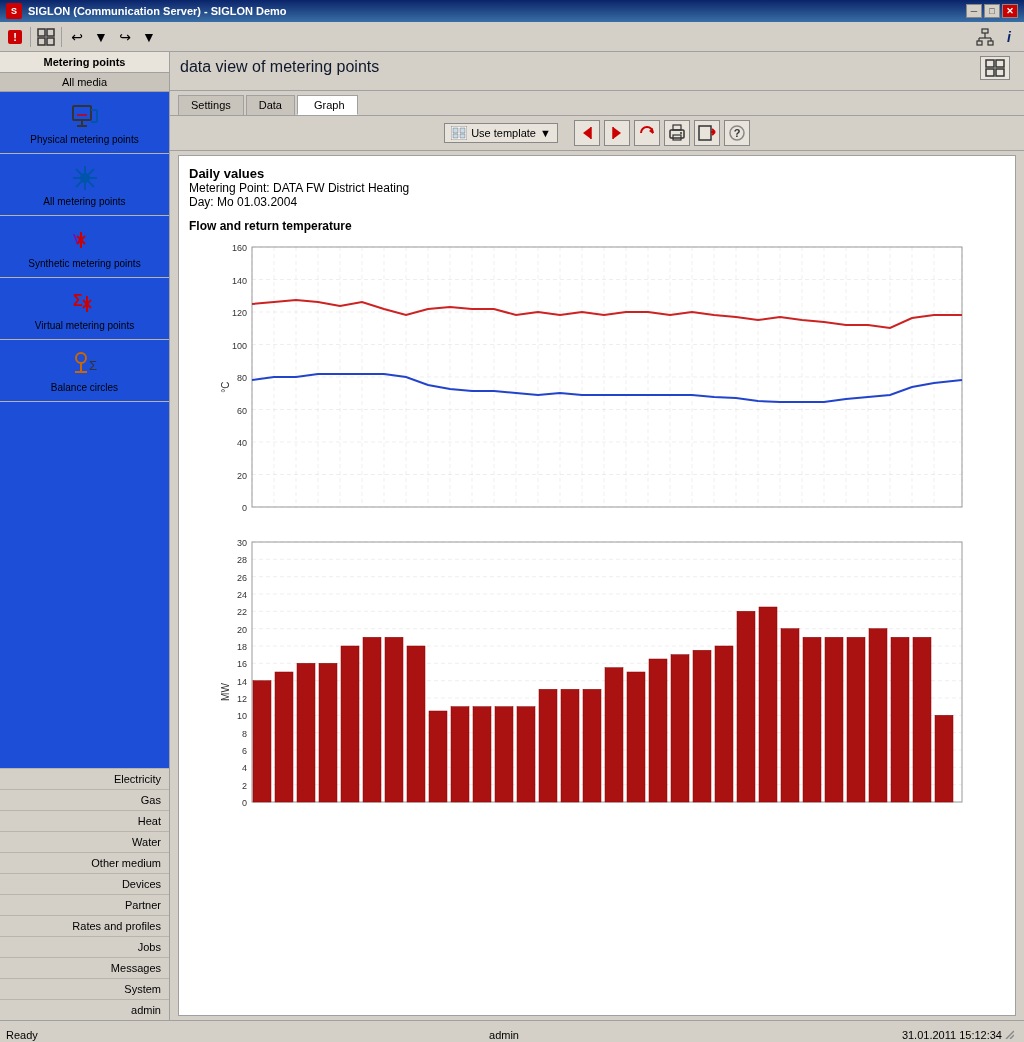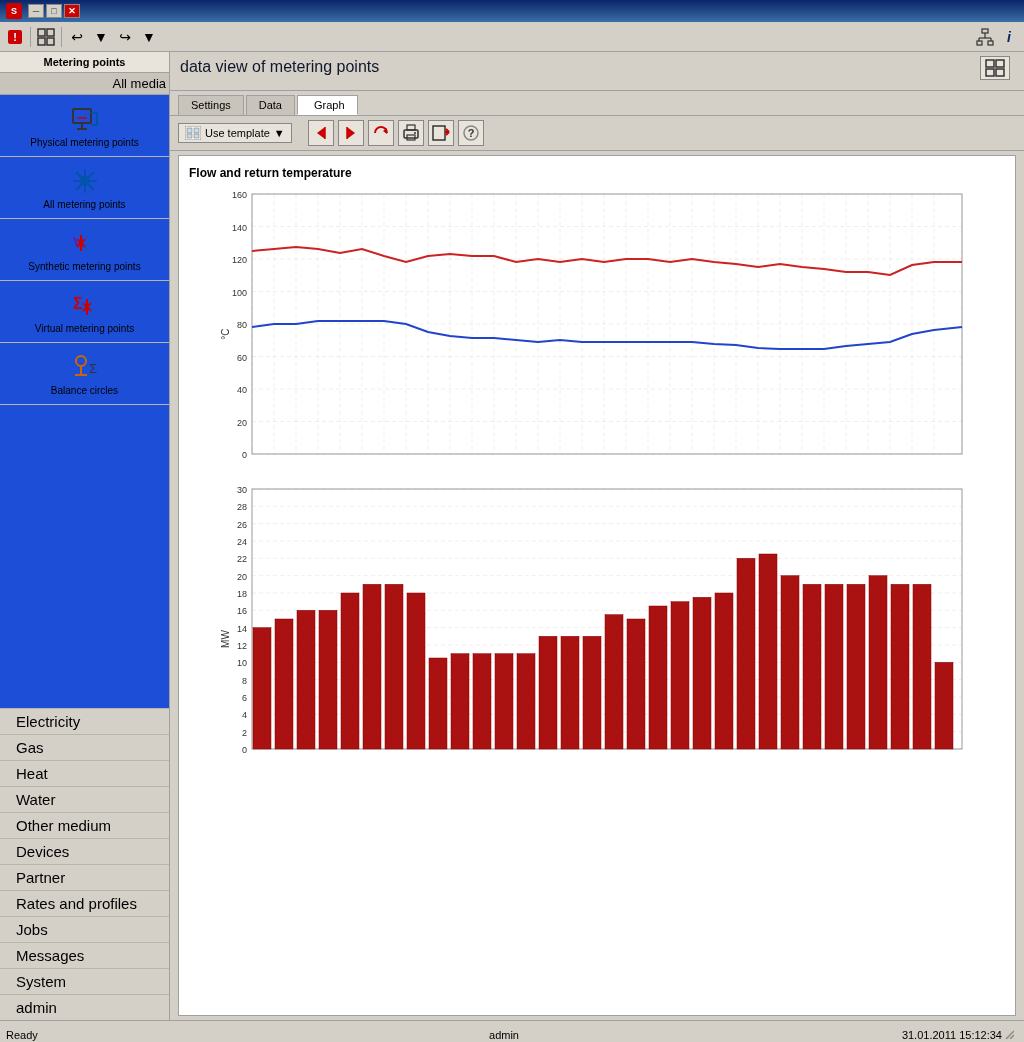--- a/index.html
+++ b/index.html
@@ -51,43 +51,43 @@
       background: #e8e4dc;
       border-bottom: 1px solid #a0a0a0;
       text-align: center;
       padding: 4px;
       font-size: 11px;
       font-weight: bold;
     }
     .sidebar-subheader {
       background: #c8c4bc;
       border-bottom: 1px solid #a0a0a0;
-      text-align: right;
+      text-align: center;
       padding: 3px;
-      font-size: 13px;
+      font-size: 11px;
     }
     .nav-item {
       display: flex;
       flex-direction: column;
       align-items: center;
       padding: 8px 4px;
       cursor: pointer;
       border-bottom: 1px solid #b8b4ac;
     }
     .nav-icon { width: 32px; height: 32px; display: flex; align-items: center; justify-content: center; margin-bottom: 2px; }
     .nav-label { font-size: 10px; text-align: center; }
 
     
     .nav-list { margin-top: auto; }
     .nav-list-item {
-      text-align: left;
-      padding: 4px 16px;
+      text-align: right;
+      padding: 4px 8px;
       border-top: 1px solid #b8b4ac;
       cursor: pointer;
-      font-size: 15px;
+      font-size: 11px;
       background: #d4d0c8;
     }
 
     
     #content {
       flex: 1;
       background: #d4d0c8;
       display: flex;
       flex-direction: column;
       overflow: hidden;
@@ -125,20 +125,21 @@
     }
 
     
     #content-toolbar {
       background: #d4d0c8;
       padding: 4px 8px;
       display: flex;
       align-items: center;
       gap: 4px;
       border-bottom: 1px solid #a0a0a0;
+      justify-content: center;
     }
     .template-btn {
       display: flex;
       align-items: center;
       background: #e8e4dc;
       border: 1px solid #888;
       padding: 2px 6px;
       cursor: pointer;
       font-size: 11px;
       gap: 4px;
@@ -205,20 +206,21 @@
       cursor: pointer;
       float: right;
       margin: 4px;
     }
   </style>
 </head>
 <body>
 
 <div id="titlebar">
   <div class="title-icon">S</div>
+  <span class="title-text">SIGLON (Communication Server) - SIGLON Demo</span>
   <div class="win-buttons">
     <div class="win-btn">─</div>
     <div class="win-btn">□</div>
     <div class="win-btn close">✕</div>
   </div>
 </div>
 
 <div id="toolbar">
   <div class="toolbar-icon">
     <svg width="18" height="18" viewBox="0 0 18 18">
@@ -412,20 +414,25 @@
       <div class="content-tool-icon">
         <svg width="20" height="18" viewBox="0 0 20 18">
             <circle cx="10" cy="9" r="7" fill="none" stroke="#888" stroke-width="1.5"></circle>
             <text x="10" y="13" text-anchor="middle" font-size="11" fill="#333" font-weight="bold">?</text>
           </svg>
       </div>
     </div>
 
     <div id="charts-area">
 
+      <div class="chart-title-block">
+        <h3>Daily values</h3>
+        <p>Metering Point: DATA FW District Heating</p>
+        <p>Day: Mo 01.03.2004</p>
+      </div>
 
       <div class="chart-section">
         <div class="chart-section-title">Flow and return temperature</div>
         <div class="chart-container" style="height: 280px;">
           <svg width="100%" height="280" viewBox="0 0 760 280">
 
             <text x="12" y="150" font-size="10" fill="#333" transform="rotate(-90,12,150)" text-anchor="middle">°C</text>
 
             <g transform="translate(35, 10)">
 

